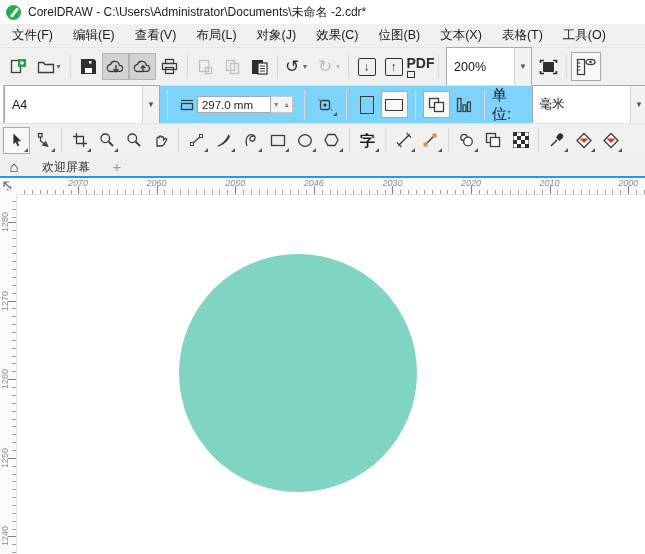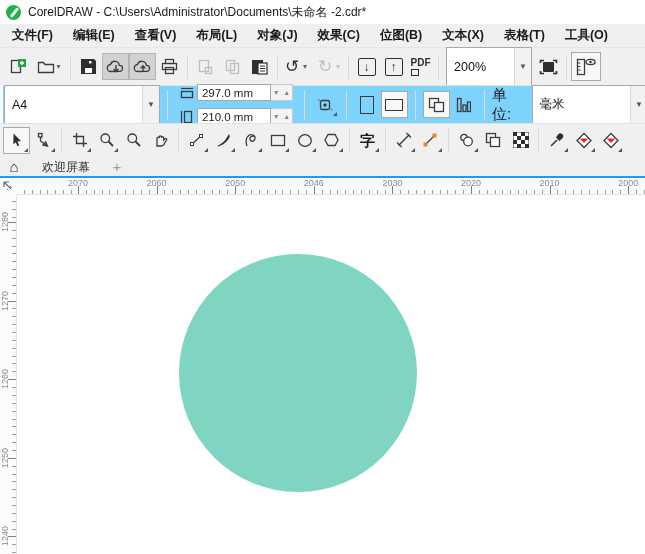--- a/index.html
+++ b/index.html
@@ -6,21 +6,21 @@
   html,body { width:645px; height:554px; overflow:hidden; }
   body { font-family:"Liberation Sans","DejaVu Sans",sans-serif; background:#fff; position:relative; font-size:12px; color:#222; }
 
   
   .titlebar { position:absolute; left:0; top:0; width:645px; height:24px; background:#fff; display:flex; align-items:center; padding-left:6px; }
   .logo { width:15px; height:15px; border-radius:50%; background:#21b14c; position:relative; flex:0 0 auto; }
   .logo::after { content:""; position:absolute; left:7px; top:2px; width:2.5px; height:11px; background:#fff; transform:rotate(38deg); border-radius:1px; }
   .title-text { margin-left:7px; font-size:12px; color:#1a1a1a; white-space:nowrap; }
 
   .menubar { position:absolute; left:0; top:24px; width:645px; height:24px; background:#f0f0f0; display:flex; align-items:center; padding-left:2px; border-bottom:1px solid #e6e6e6; }
-  .menu-item { padding:0 10px; font-size:12.5px; color:#1a1a1a; cursor:default;font-weight:bold; }
+  .menu-item { padding:0 10px; font-size:12.5px; color:#1a1a1a; cursor:default; }
 
   .toolbar { position:absolute; left:0; top:48px; width:645px; height:37px; background:#f0f0f0; display:flex; align-items:center; padding-left:5px; }
   .propbar { position:absolute; left:3px; top:85px; width:645px; height:38px; background:#7dd3fc; display:flex; align-items:center; padding-left:1px; border-top:1px solid #e2e2e2; }
   .toolbox { position:absolute; left:0; top:123px; width:645px; height:33px; background:#f0f0f0; display:flex; align-items:center; padding-left:3px; border-top:1px solid #e2e2e2; overflow:hidden; }
 
   .tbtn { width:27px; height:27px; display:flex; align-items:center; justify-content:center; border:1px solid transparent; position:relative; flex:0 0 auto; }
   .tbtn.pressed { background:#d2d2d2; border-color:#b3b3b3; }
   .tbtn.selected { background:#f8f8f8; border-color:#a8a8a8; }
   .sep { width:1px; height:24px; background:#d9d9d9; margin:0 4px; flex:0 0 auto; }
   .dd-arrow { font-size:8px; color:#666; margin-left:1px; }
@@ -43,21 +43,21 @@
 
   
   .tabbar { position:absolute; left:0; top:156px; width:645px; height:22px; background:#efefef; display:flex; align-items:stretch; border-bottom:2px solid #1e9bf0; }
   .home-btn { width:28px; display:flex; align-items:center; justify-content:center; font-size:15px; color:#1c1c1c; }
   .tab { display:flex; align-items:flex-end; padding:0 14px; font-size:12px; color:#333; }
   .tab.active { background:#1e9bf0; color:#fff; padding-right:8px; }
   .tab .close { margin-left:10px; font-size:12px; color:#eaf5ff; }
   .newtab { width:26px; display:flex; align-items:center; justify-content:center; color:#9a9a9a; font-size:15px; }
 
   
-  .hruler { position:absolute; left:17px; top:178px; width:628px; height:17px; background:#fbfbfb; border-bottom:1px solid #e3e3e3; }
+  .hruler { position:absolute; left:17px; top:178px; width:628px; height:17px; background:#fbfbfb; border-bottom:1px solid #e3e3e3;font-style:italic; }
   .hruler .minor { position:absolute; left:0; right:0; bottom:0; height:4px;
      background:repeating-linear-gradient(to right,#a0a0a0 0 1px,transparent 1px 7.86px); background-position:61px 0; }
   .hruler .major { position:absolute; left:0; right:0; bottom:0; height:8px;
      background:repeating-linear-gradient(to right,#808080 0 1px,transparent 1px 78.6px); background-position:61px 0; }
   .hlabel { position:absolute; top:0; transform:translateX(-50%); font-size:9px; color:#8c8c8c; }
 
   .vruler { position:absolute; left:0; top:195px; width:17px; height:359px; background:#fbfbfb; border-right:1px solid #e3e3e3; }
   .vruler .minor { position:absolute; top:0; bottom:0; right:0; width:4px;
      background:repeating-linear-gradient(to bottom,#a0a0a0 0 1px,transparent 1px 7.86px); background-position:0 27px; }
   .vruler .major { position:absolute; top:0; bottom:0; right:0; width:8px;
@@ -167,21 +167,21 @@
   <span class="dd-arrow" style="color:#bfbfbf">▾</span>
   <span class="sep" style="margin-left:8px"></span>
   <span class="tbtn">
     <span style="width:18px;height:18px;border:1.6px solid #2e2e2e;border-radius:2px;display:flex;align-items:center;justify-content:center;font-size:12px;font-weight:bold;color:#2e2e2e">↓</span>
   </span>
   <span class="tbtn">
     <span style="width:18px;height:18px;border:1.6px solid #2e2e2e;border-radius:2px;display:flex;align-items:center;justify-content:center;font-size:12px;font-weight:bold;color:#2e2e2e">↑</span>
   </span>
   <span class="tbtn">
     <span style="display:flex;flex-direction:column;align-items:flex-start;line-height:1">
-      <span style="font-size:10px;font-weight:bold;color:#2e2e2e">PDF</span>
+      <span style="font-size:14px;font-weight:bold;color:#2e2e2e">PDF</span>
       <span style="width:8px;height:7px;border:1.3px solid #2e2e2e;margin-top:1px"></span>
     </span>
   </span>
   <span class="sep"></span>
   <span class="combo" style="width:86px;margin:0 3px">
     <span class="val">200%</span>
     <span class="cbtn">▼</span>
   </span>
   <span class="tbtn">
     <svg width="19" height="16">
@@ -215,35 +215,20 @@
           </svg>
       </span>
       <span class="dimbox">
           <span>297.0 mm</span>
         </span>
       <span class="spin">
           <span>▼</span>
           <span>▲</span>
         </span>
     </span>
-    <span class="dimrow">
-      <span class="dimicon">
-        <svg width="14" height="14">
-            <path d="M1.5 1v12" stroke="#3c3c3c" stroke-width="1.2"></path>
-            <rect class="s" x="4.5" y="1.5" width="7" height="11"></rect>
-          </svg>
-      </span>
-      <span class="dimbox">
-          <span>210.0 mm</span>
-        </span>
-      <span class="spin">
-          <span>▼</span>
-          <span>▲</span>
-        </span>
-    </span>
   </span>
   <span class="sep" style="height:30px;margin:0 7px"></span>
   <span class="tbtn fly">
     <svg width="18" height="16">
       <rect class="s" x="4.5" y="3.5" width="9" height="9" rx="1.5"></rect>
       <circle cx="9" cy="8" r="1.6" fill="#2e2e2e"></circle>
       <path d="M2 2l2 2M14.5 11.5l2 2" stroke="#8a8a8a" stroke-width="1.2"></path>
     </svg>
   </span>
   <span class="sep" style="height:30px;margin:0 7px"></span>

